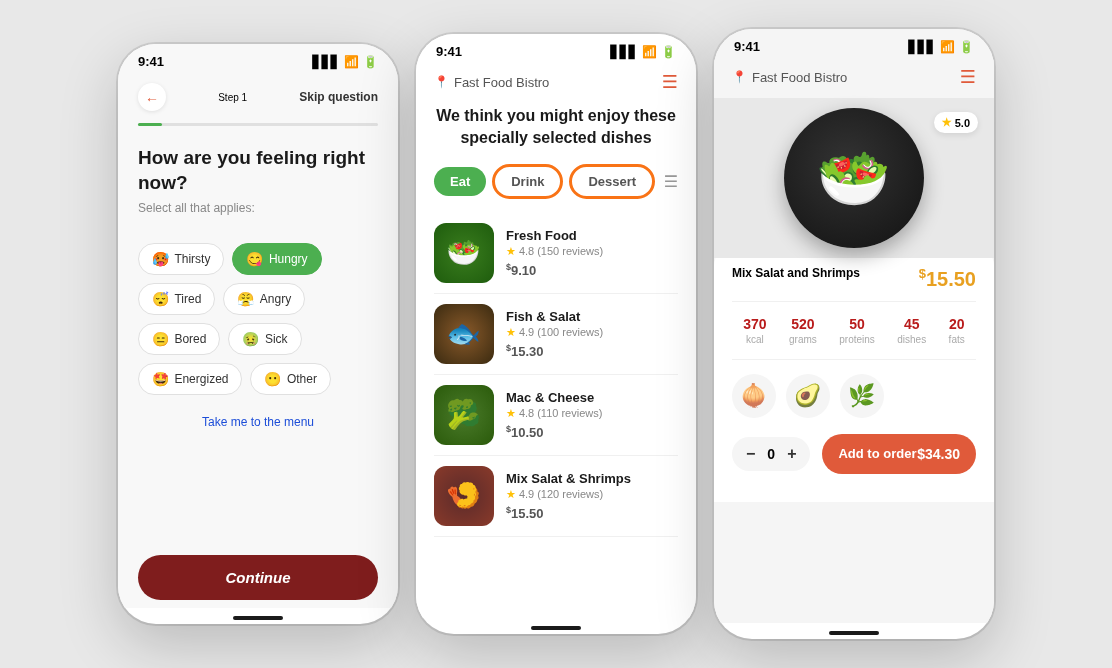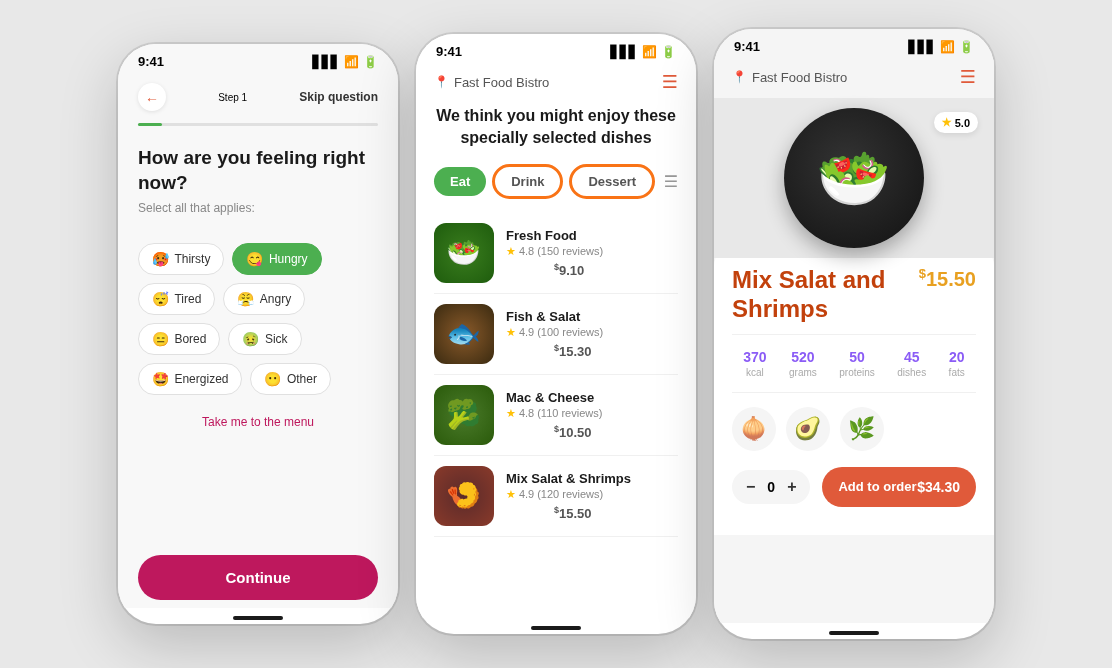--- a/index.html
+++ b/index.html
@@ -109,40 +109,41 @@
       color: #333;
     }
     .mood-chip.active {
       background: #4CAF50;
       border-color: #4CAF50;
       color: #fff;
     }
     .mood-chip .emoji { font-size: 14px; }
     .take-me-link {
       text-align: center;
-      color: #be185d;
+      color: #1d4ed8;
       font-size: 12px;
       margin-bottom: 14px;
       cursor: pointer;
     }
     .continue-btn {
       width: 100%;
       padding: 14px;
-      background: #be185d;
+      background: #7f1d1d;
       border: none;
       border-radius: 25px;
       color: #fff;
       font-size: 15px;
       font-weight: 600;
       cursor: pointer;
       position: absolute;
       bottom: 24px;
       left: 0;
       width: calc(100% - 40px);
       margin: 0 20px;
+      font-style: italic;
     }
 
     
     .phone2 { height: 600px; }
     .phone2 .phone-status-bar { background: #fff; }
     .phone2 .phone-content { background: #fff; padding: 0; }
     .restaurant-header {
       display: flex;
       justify-content: space-between;
       align-items: center;
@@ -201,21 +202,21 @@
       border-radius: 12px;
       background: #2d5a1b;
       flex-shrink: 0;
       overflow: hidden;
       position: relative;
     }
     .food-info { flex: 1; }
     .food-name { font-size: 13px; font-weight: 600; color: #1a1a1a; margin-bottom: 2px; }
     .food-rating { display: flex; align-items: center; gap: 3px; font-size: 11px; color: #888; margin-bottom: 4px; }
     .star { color: #FFC107; font-size: 11px; }
-    .food-price { font-size: 13px; font-weight: 700; color: #555; margin-left: 48px; }
+    .food-price { font-size: 13px; font-weight: 700; color: #555; }
     .food-price sup { font-size: 9px; vertical-align: super; }
 
     
     .phone3 { height: 610px; }
     .phone3 .phone-status-bar { background: #f5f5f5; }
     .phone3 .phone-content { background: #f5f5f5; padding: 0; overflow-y: auto; }
     .detail-header {
       display: flex;
       justify-content: space-between;
       align-items: center;
@@ -256,34 +257,34 @@
       gap: 3px;
       box-shadow: 0 2px 6px rgba(0,0,0,0.1);
     }
     .detail-body { background: #fff; border-radius: 20px 20px 0 0; margin-top: -12px; padding: 20px 18px; }
     .dish-title-row {
       display: flex;
       justify-content: space-between;
       align-items: flex-start;
       margin-bottom: 10px;
     }
-    .dish-title { font-size: 24px; font-weight: 700; color: #c2410c; line-height: 1.2; }
+    .dish-title { font-size: 12px; font-weight: 700; color: #000000; line-height: 1.2; }
     .dish-price { font-size: 20px; font-weight: 700; color: #e8a020; white-space: nowrap; }
     .dish-price sup { font-size: 13px; vertical-align: super; }
     .dish-desc { font-size: 11px; color: #888; line-height: 1.5; margin-bottom: 16px; }
     .nutrition-row {
       display: flex;
       justify-content: space-around;
       padding: 14px 0;
       border-top: 1px solid #f0f0f0;
       border-bottom: 1px solid #f0f0f0;
       margin-bottom: 14px;
     }
     .nutrition-item { text-align: center; }
-    .nutrition-value { font-size: 14px; font-weight: 700; color: #8b5cf6; }
+    .nutrition-value { font-size: 14px; font-weight: 700; color: #b91c1c; }
     .nutrition-label { font-size: 10px; color: #aaa; margin-top: 2px; }
     .ingredients-title { font-size: 14px; font-weight: 700; color: #1a1a1a; margin-bottom: 10px; }
     .ingredient-icons { display: flex; gap: 10px; margin-bottom: 16px; }
     .ingredient-icon {
       width: 44px; height: 44px;
       background: #f5f5f5;
       border-radius: 50%;
       display: flex;
       align-items: center;
       justify-content: center;

